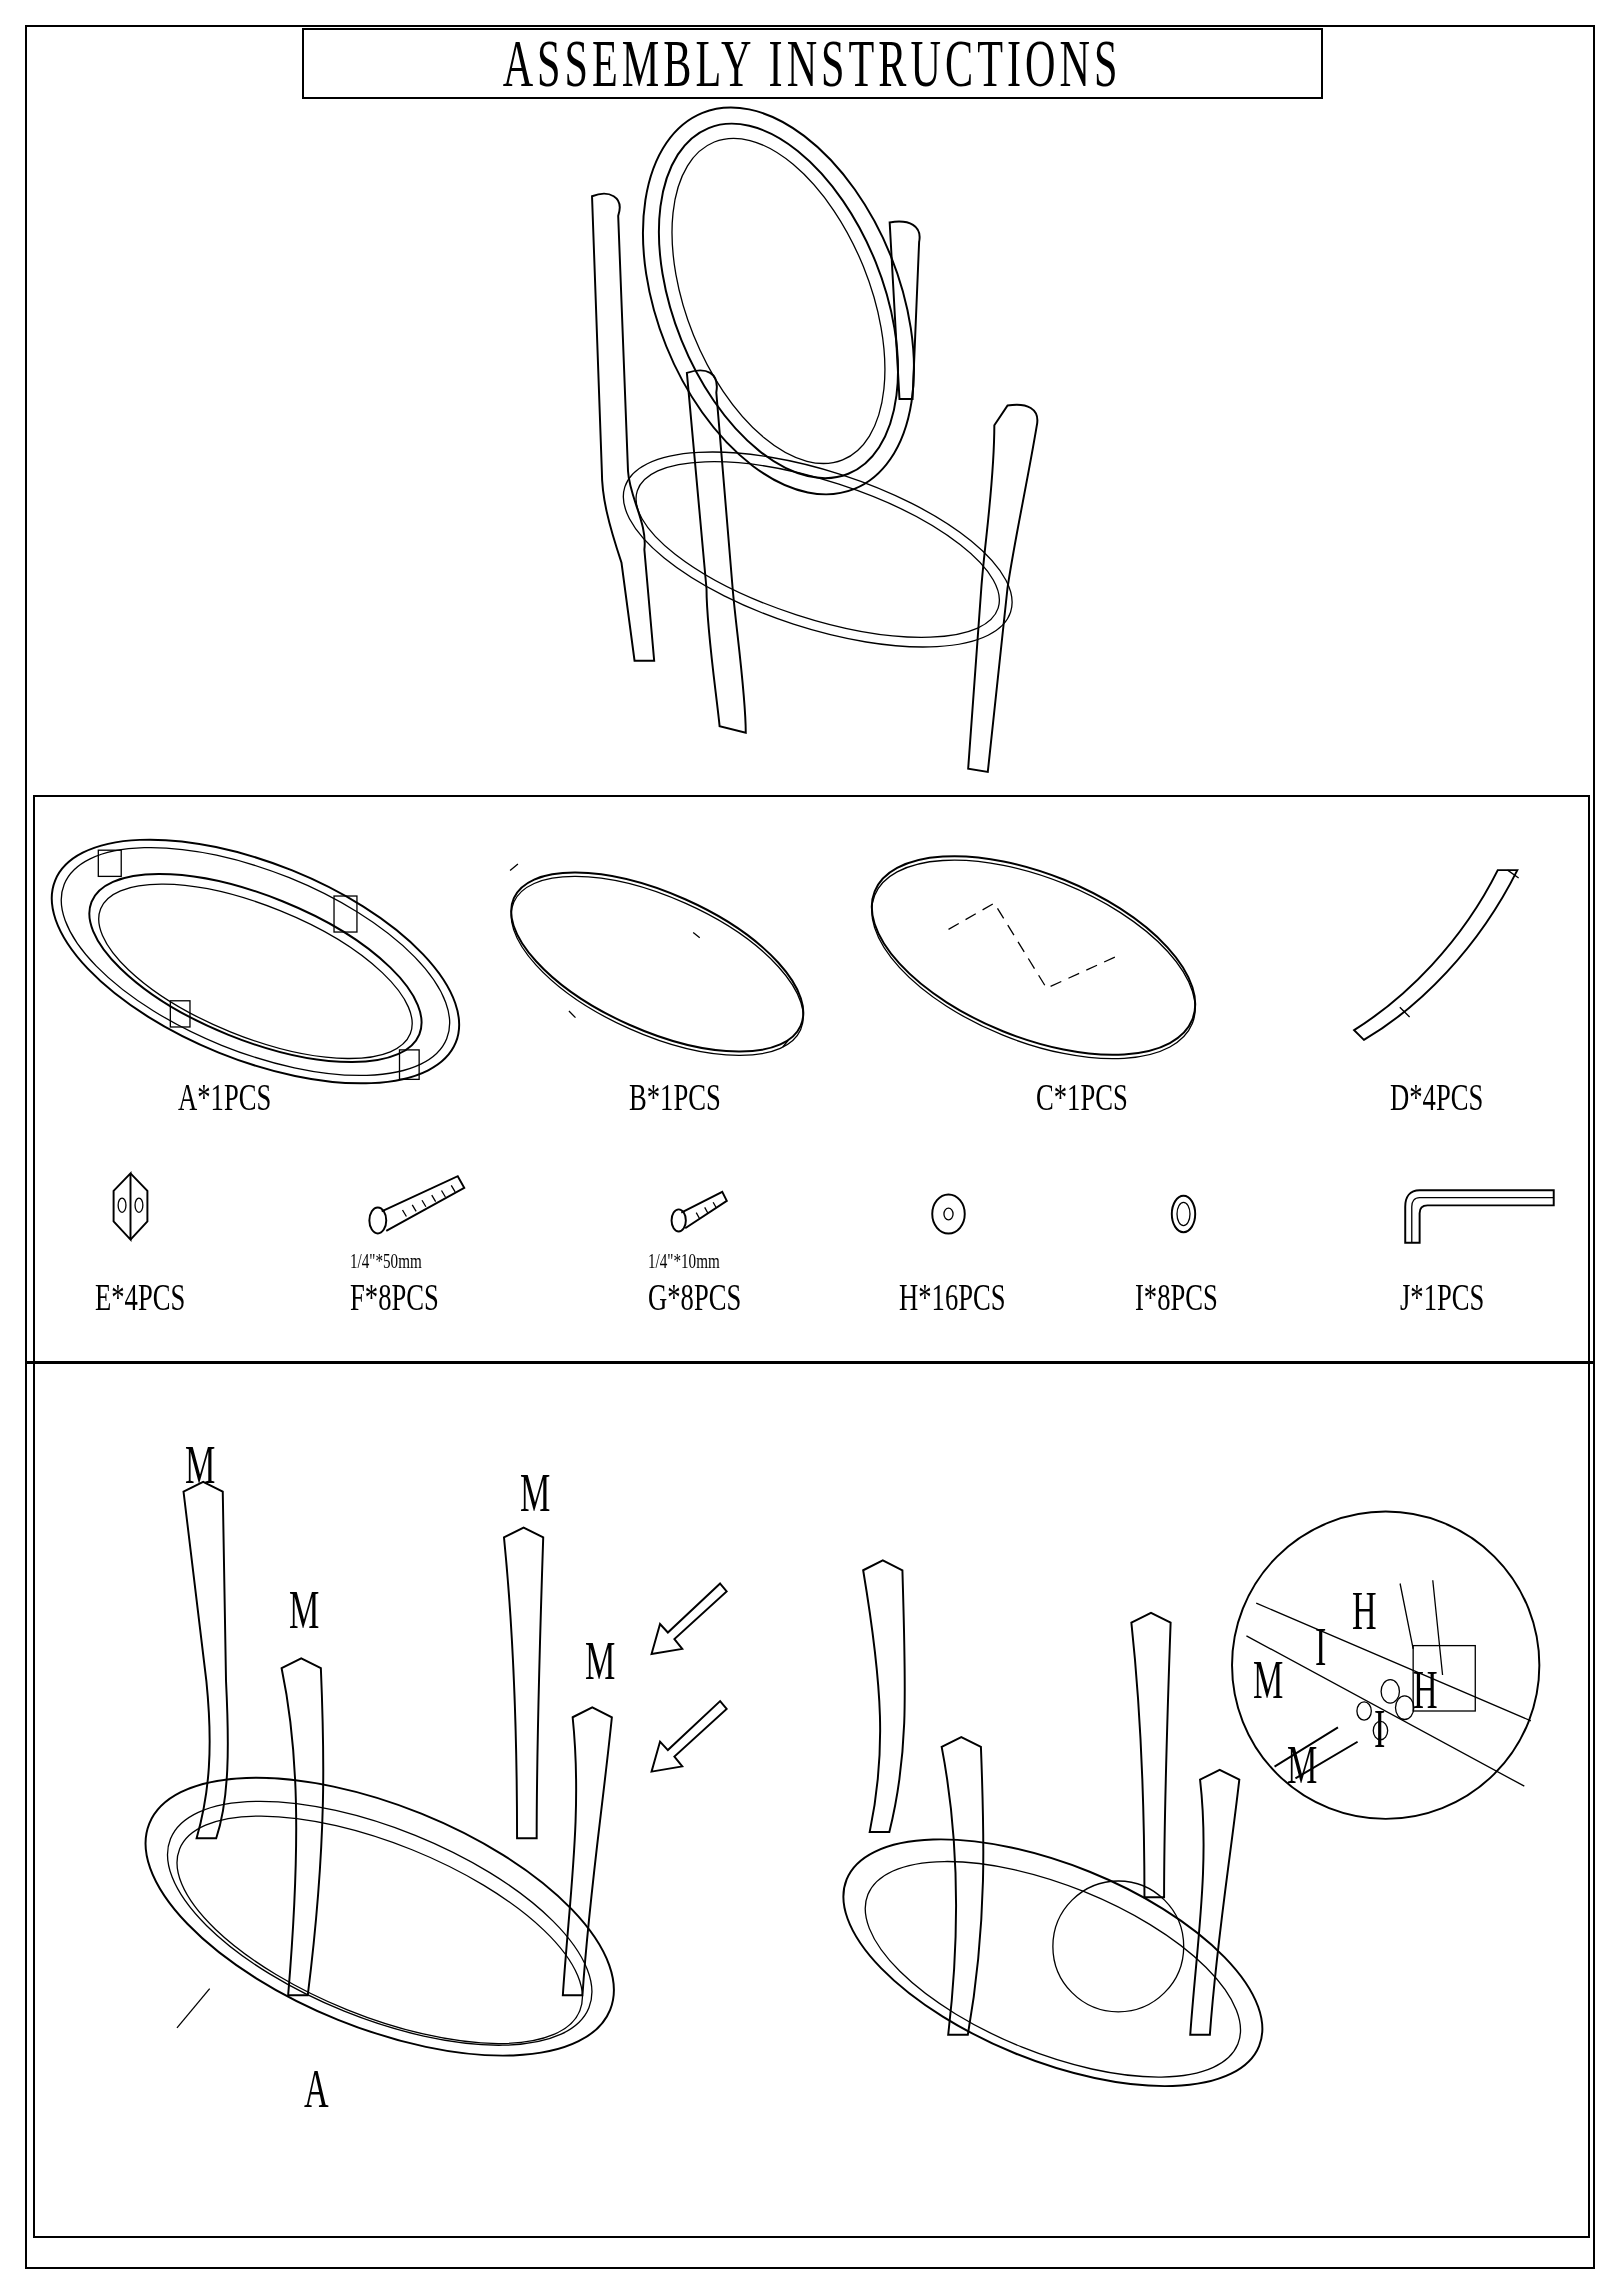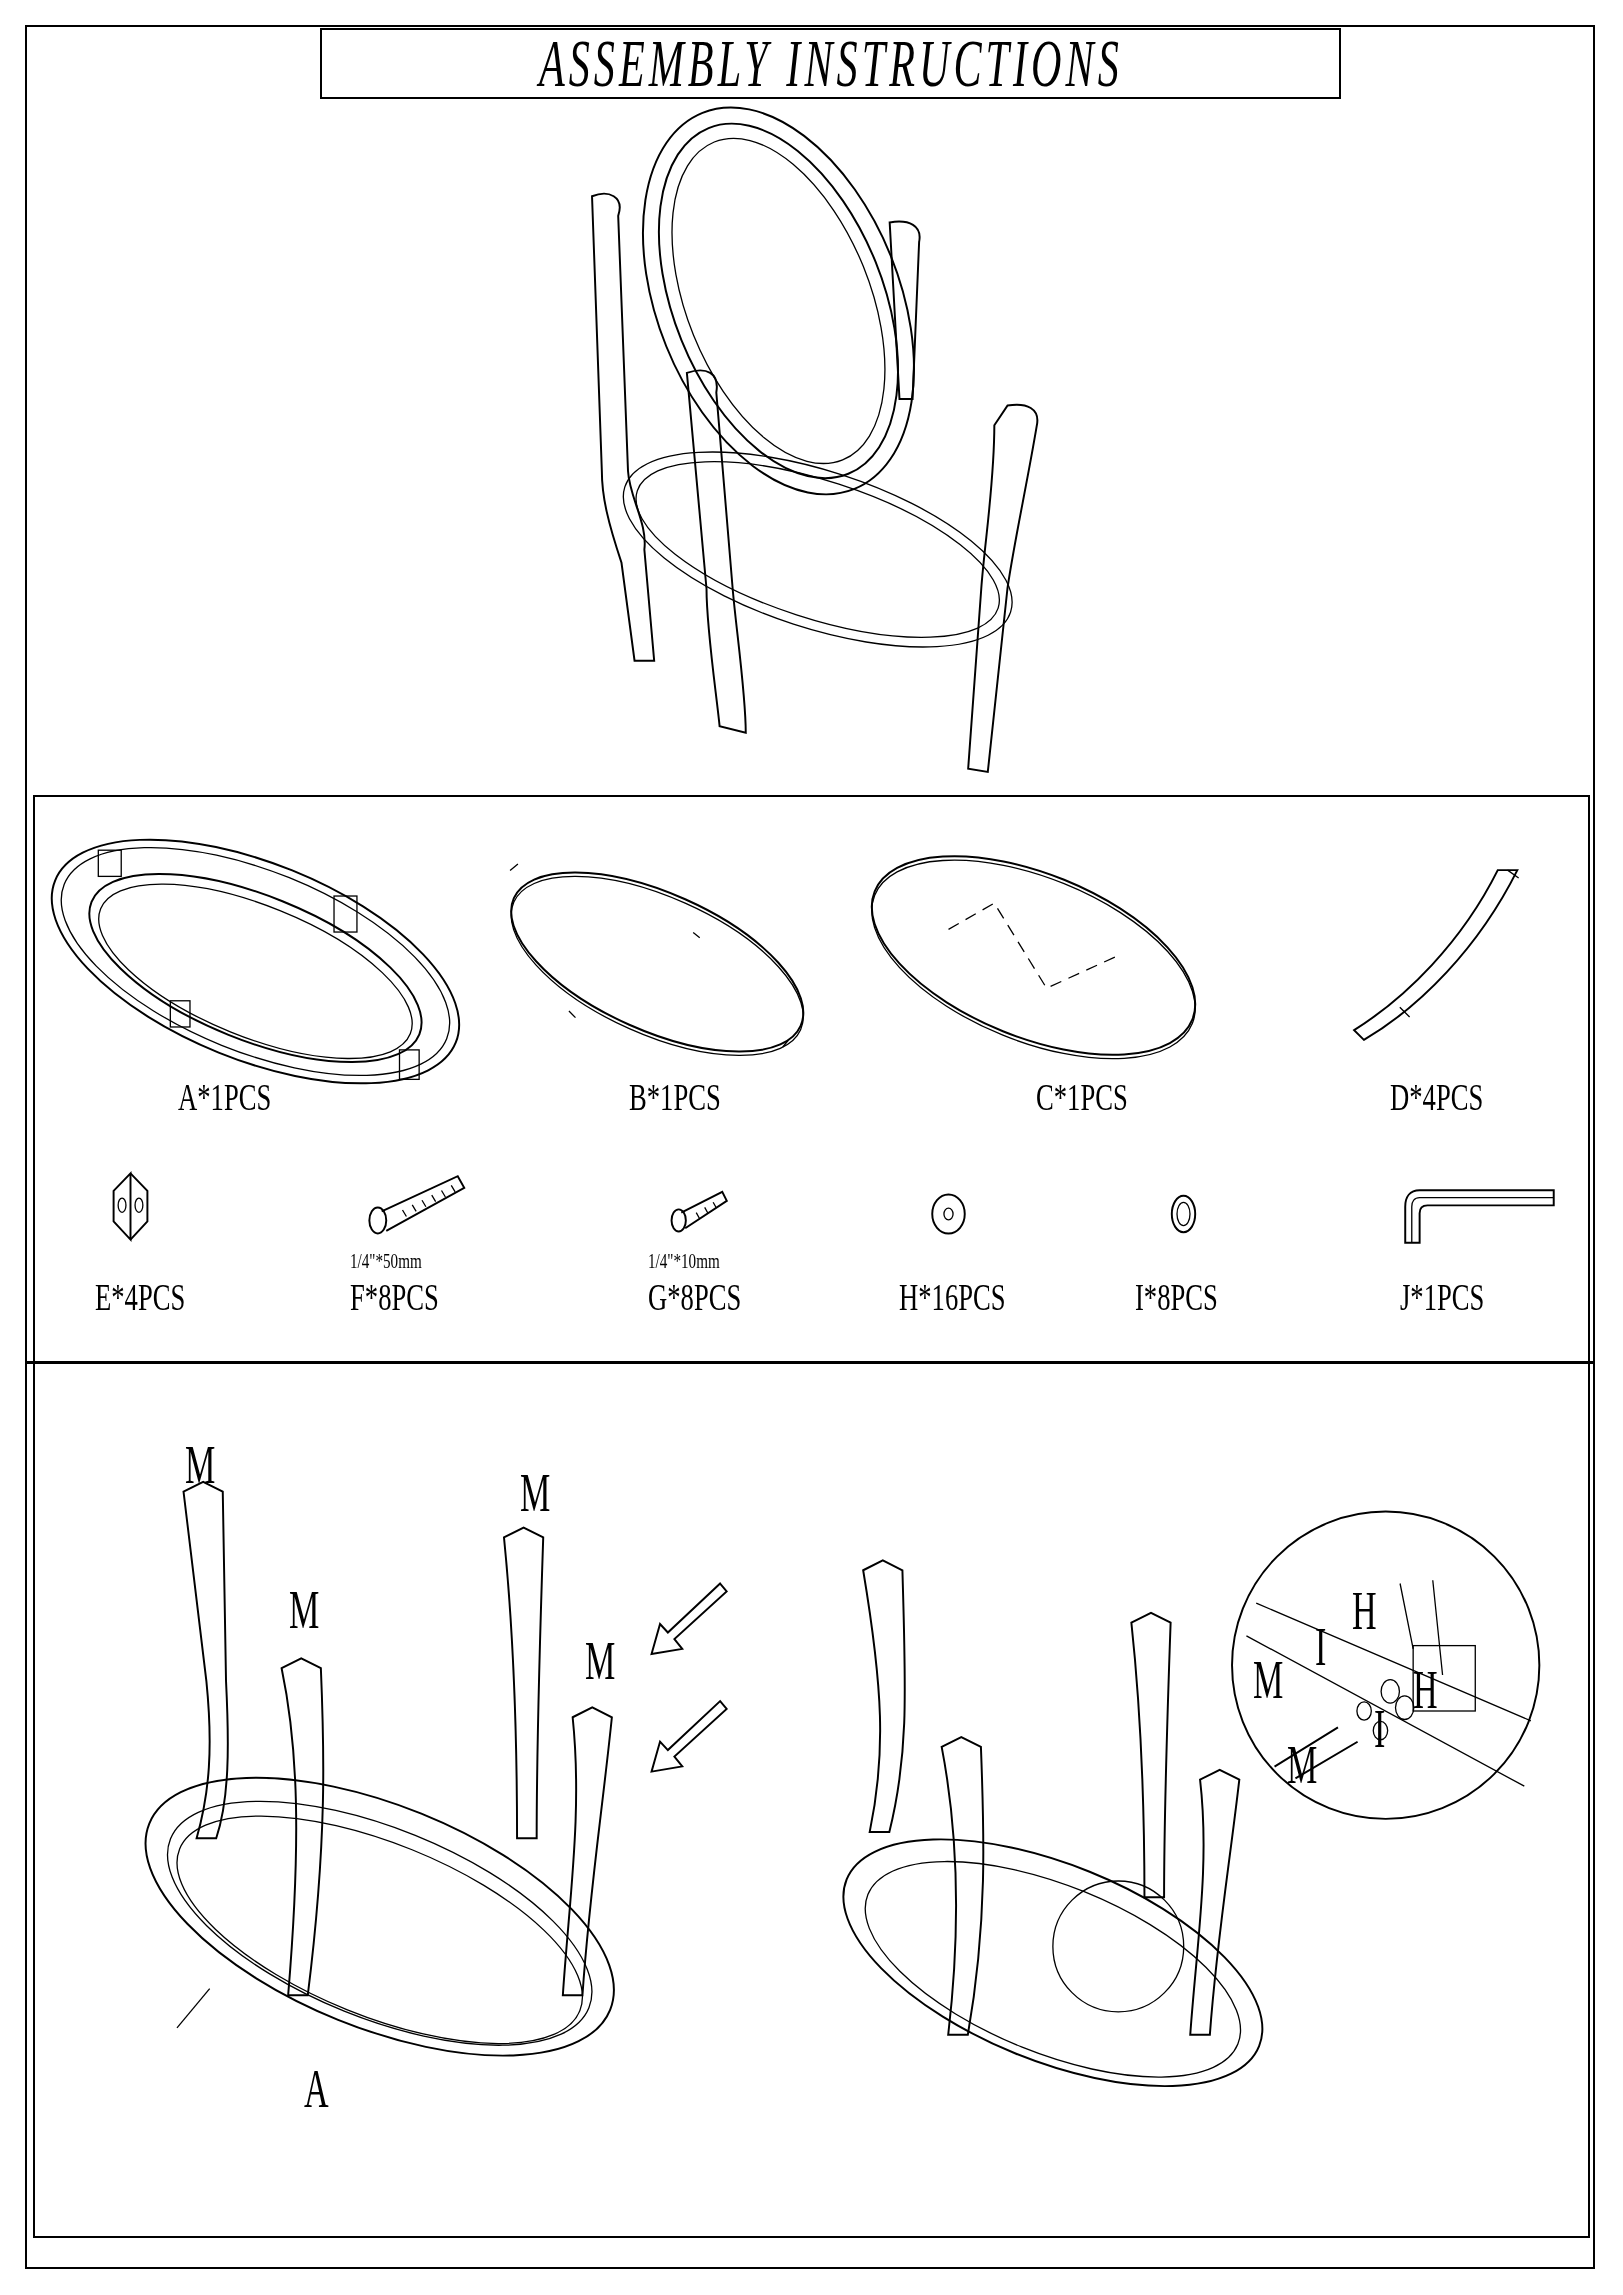--- a/index.html
+++ b/index.html
@@ -1,18 +1,18 @@
 <!DOCTYPE html>
 <html style="font-size:10.5px"><head>
 <meta charset="utf-8">
 <style>
   html,body{margin:0;padding:0;background:#fff;}
   body{width:1623px;height:2295px;position:relative;overflow:hidden;font-family:"Liberation Serif","DejaVu Serif",serif;color:#000;}
   .frame{position:absolute;left:25px;top:25px;width:1570px;height:2244px;border:2.6px solid #000;box-sizing:border-box;}
-  .title-box{position:absolute;left:320px;top:27.5px;width:1021px;height:71px;border:2.6px solid #000;box-sizing:border-box;display:flex;align-items:center;justify-content:center;background:#fff;font-style:italic;}
+  .title-box{position:absolute;left:302px;top:27.5px;width:1021px;height:71px;border:2.6px solid #000;box-sizing:border-box;display:flex;align-items:center;justify-content:center;background:#fff;}
   .title-text{font-size:68px;letter-spacing:6.5px;transform:scaleX(0.62);white-space:nowrap;line-height:1;}
   .panel{position:absolute;border:2.6px solid #000;box-sizing:border-box;}
   .parts-panel{left:33px;top:795px;width:1557px;height:569px;}
   .step-panel{left:33px;top:1361px;width:1557px;height:877px;border-top:none;}
   .hline{position:absolute;left:25px;top:1361px;width:1570px;height:2.6px;background:#000;}
   .label{position:absolute;font-size:37px;line-height:1;white-space:nowrap;transform-origin:left top;transform:scaleX(0.72);}
   .small-label{position:absolute;font-size:21px;line-height:1;white-space:nowrap;transform-origin:left top;transform:scaleX(0.72);}
   .callout{position:absolute;font-size:55px;line-height:1;transform-origin:left top;transform:scaleX(0.62);}
   svg{position:absolute;overflow:visible;}
   svg *{fill:none;stroke:#000;stroke-width:3;}

